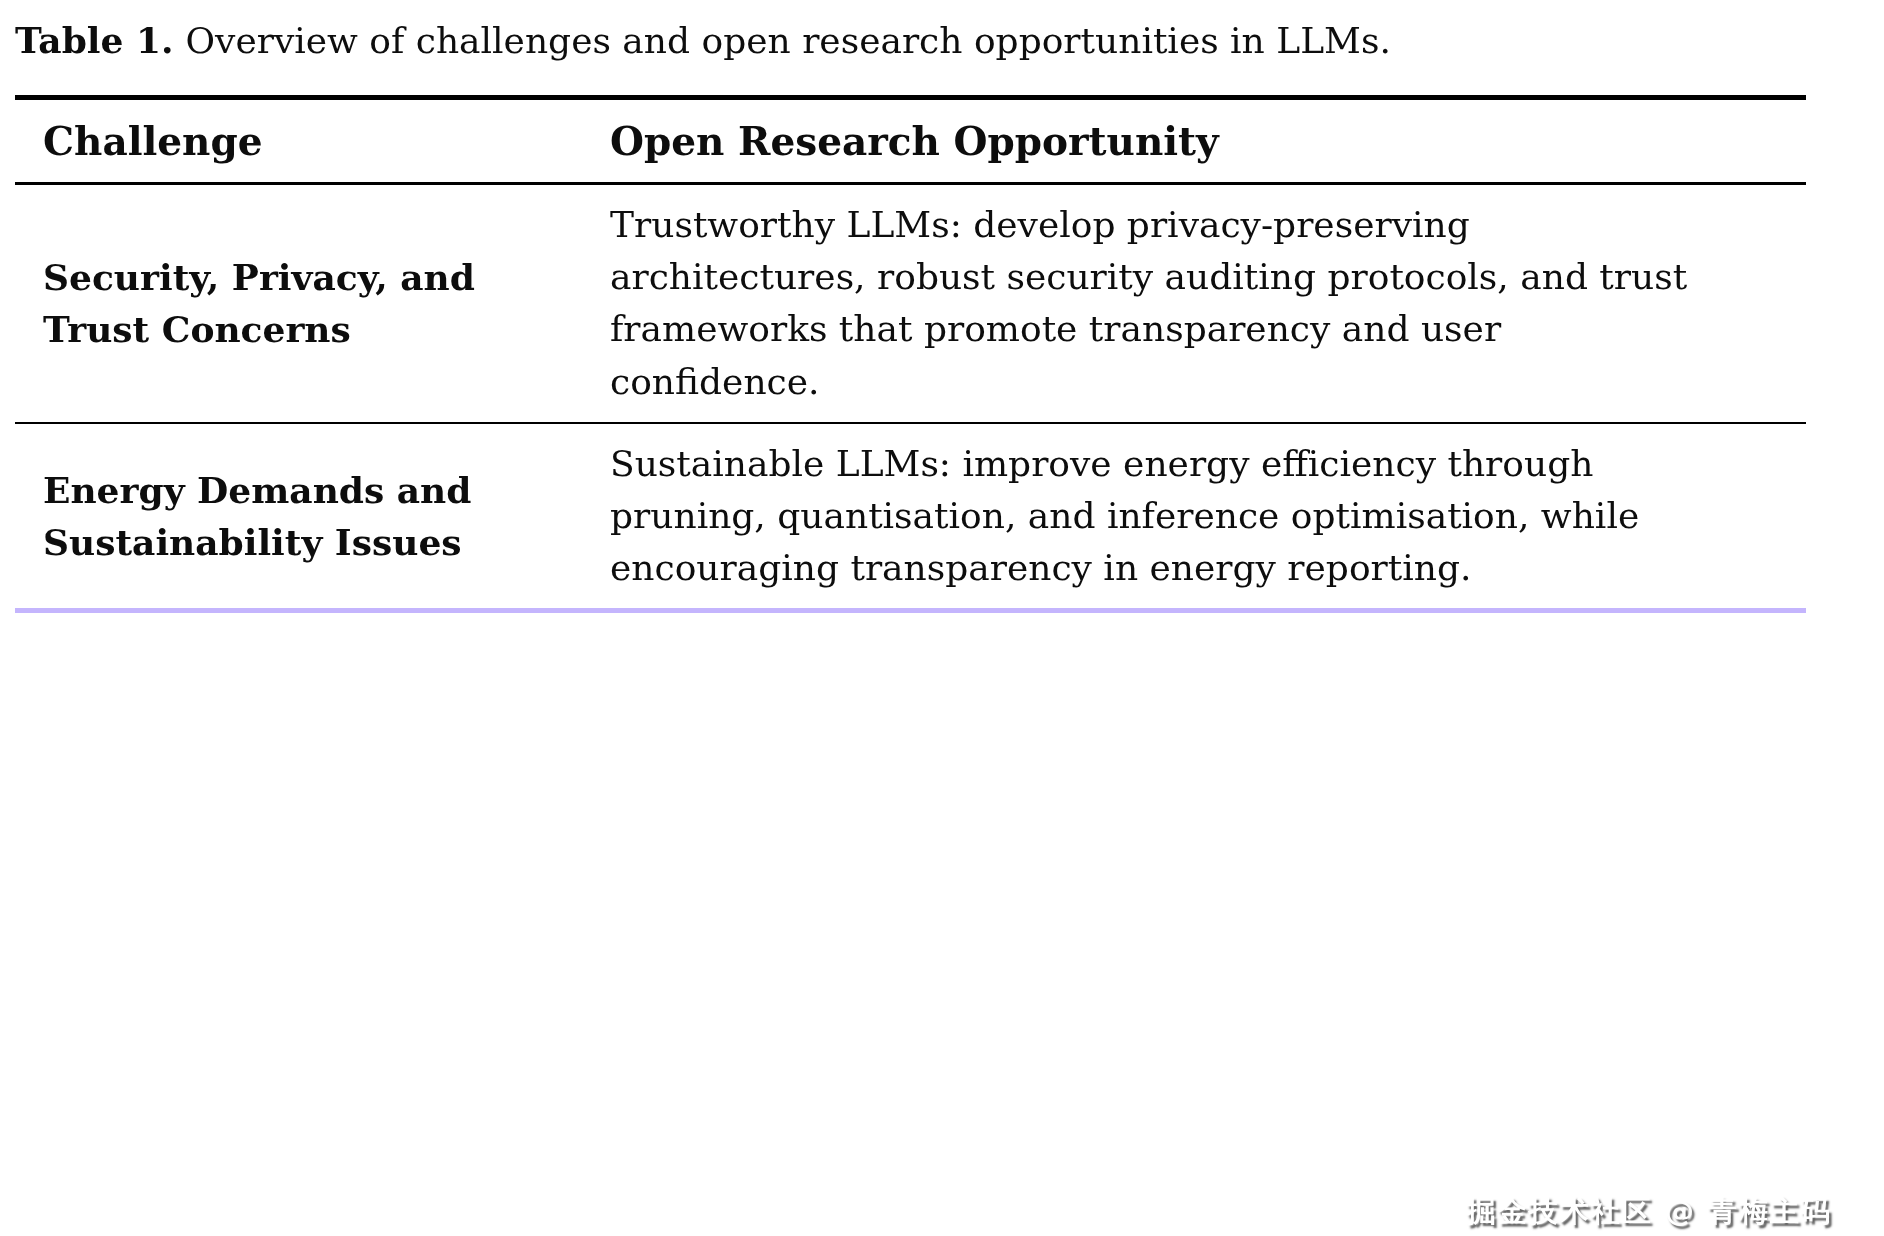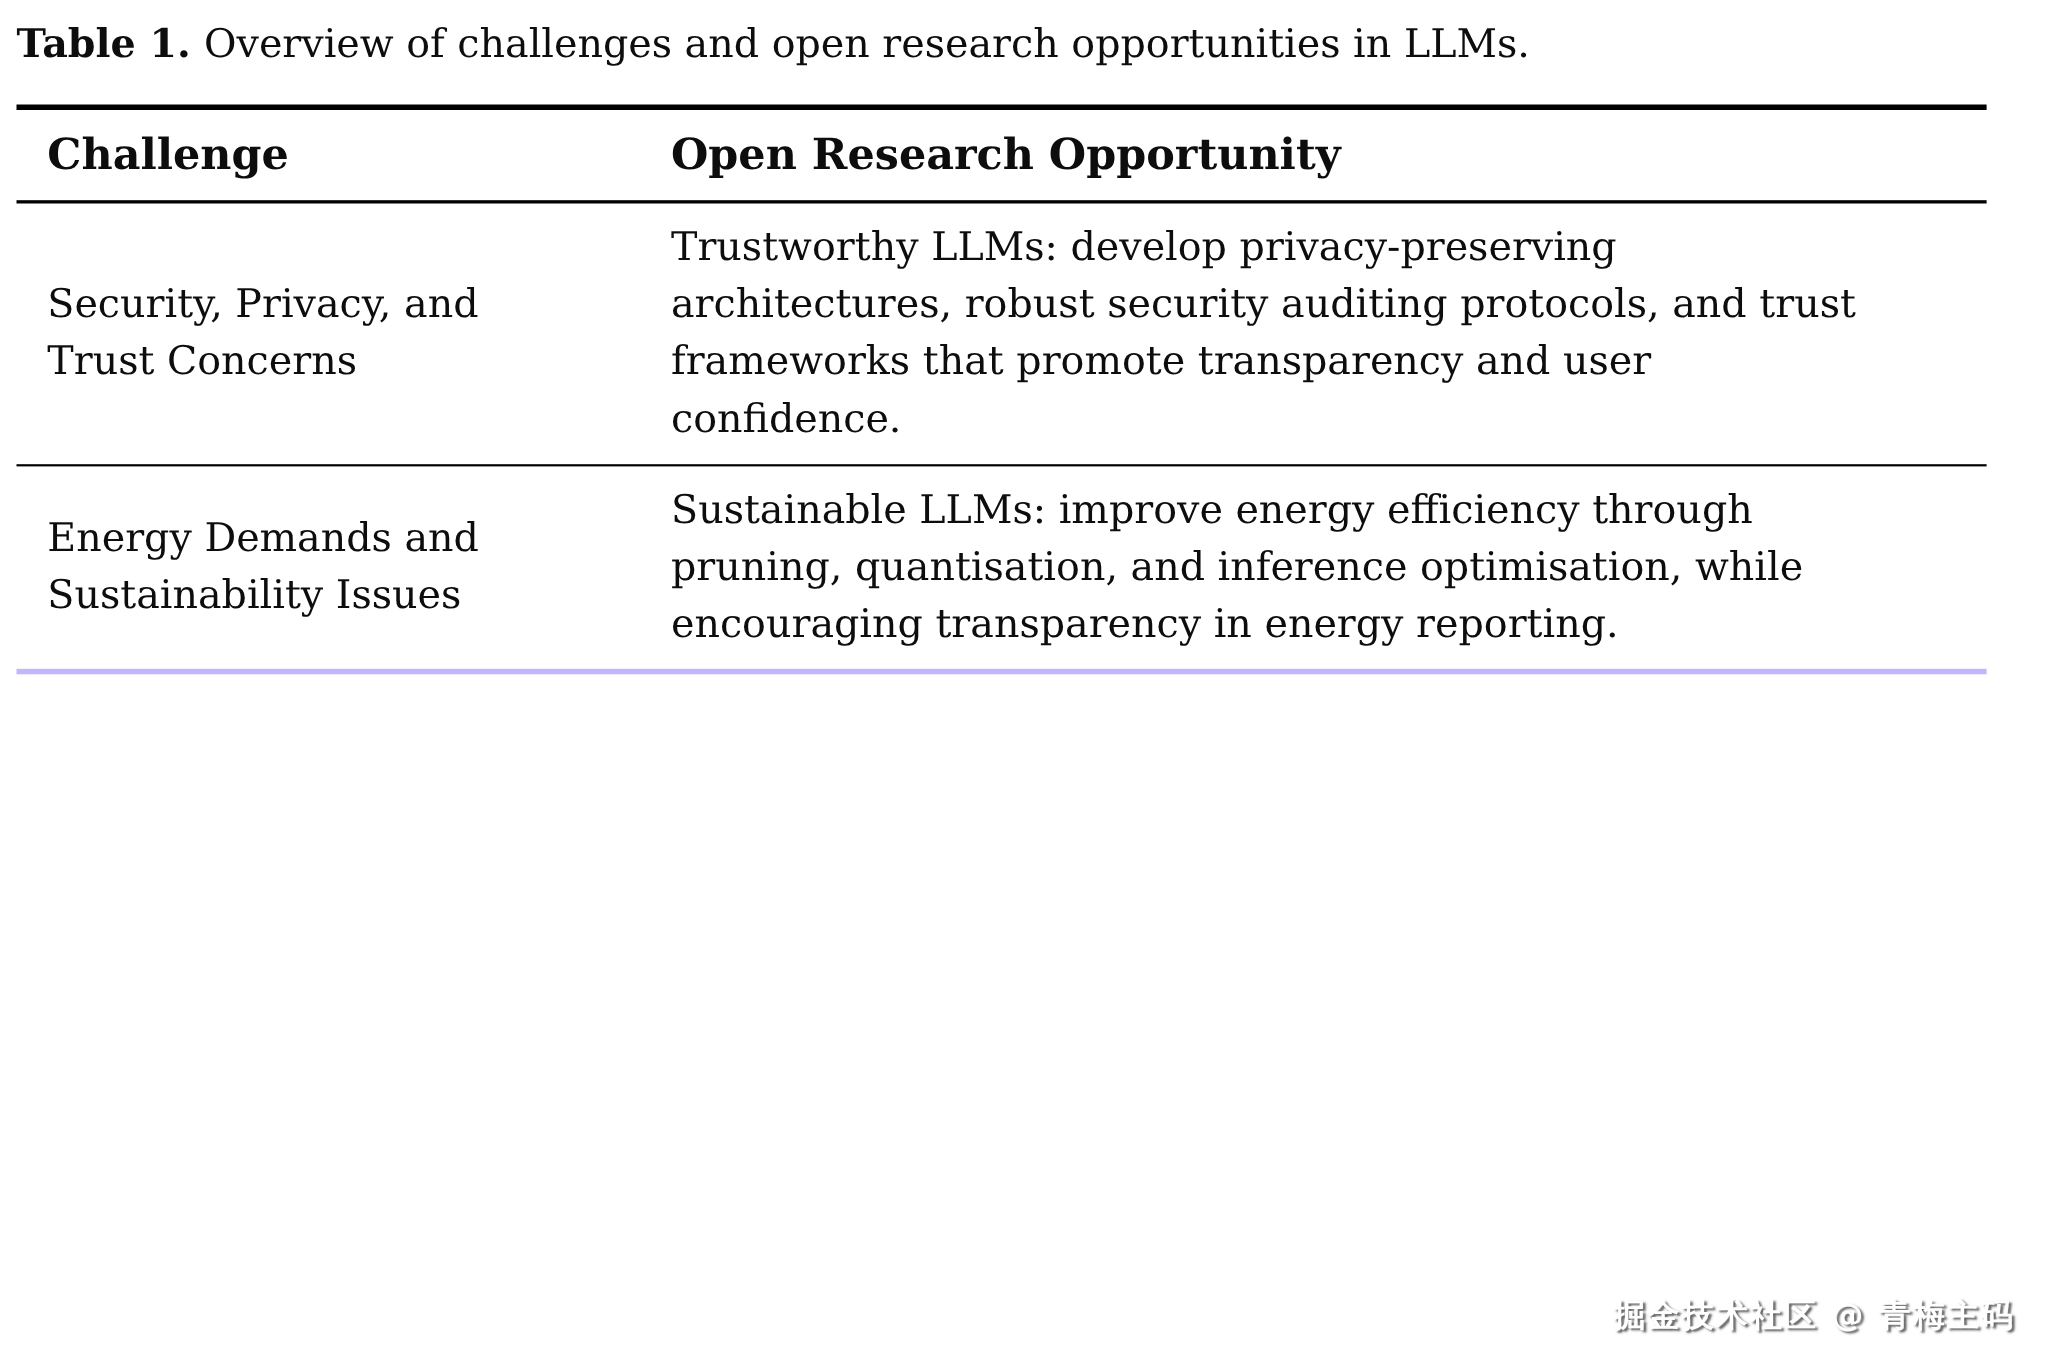--- a/index.html
+++ b/index.html
@@ -60,28 +60,29 @@
   th.col2 { padding-left: 0; }
   th.col1 { width: 595px; }
   td {
     vertical-align: middle;
     font-size: 36px;
     line-height: 1.45;
     box-sizing: border-box;
   }
   td.col1 {
     padding: 14px 88px 14px 28px;
+    font-weight: bold;
   }
   td.col2 {
     padding: 14px 96px 14px 0;
   }
   .watermark {
     position: absolute;
     right: 52px;
-    bottom: 20px;
+    bottom: 4px;
     z-index: 5;
     font-family: "DejaVu Sans", "Liberation Sans", sans-serif;
     font-weight: bold;
     font-size: 29px;
     letter-spacing: 2px;
     white-space: nowrap;
     color: #ffffff;
     text-shadow: 2.5px 2.5px 2px rgba(70,70,70,0.85);
   }
 </style>

